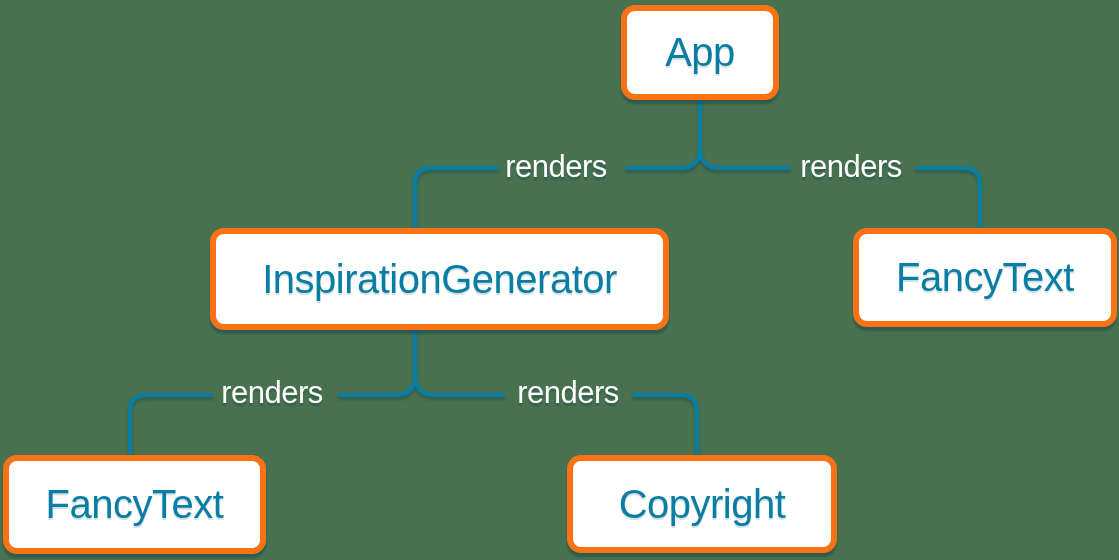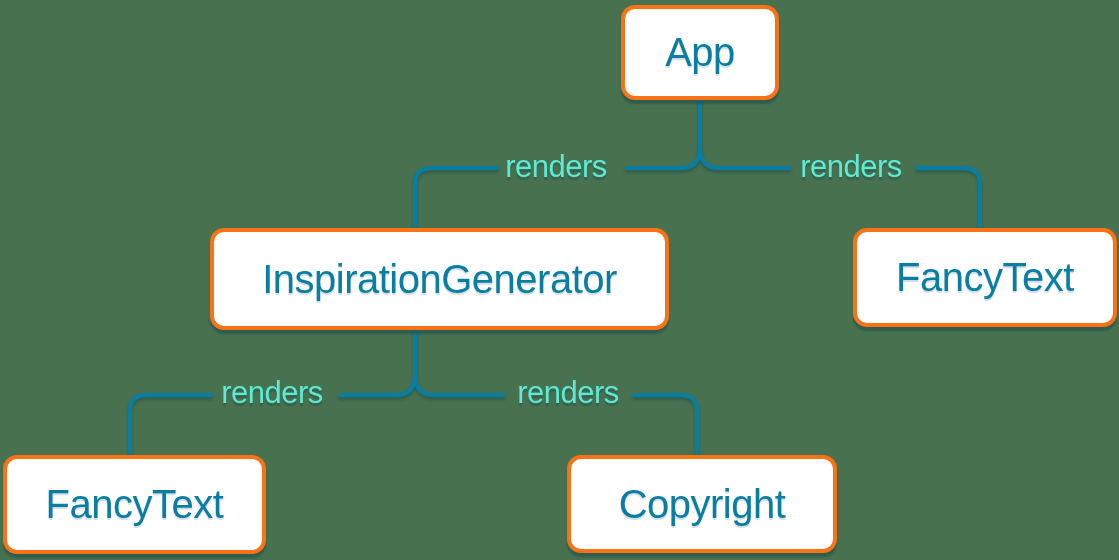--- a/index.html
+++ b/index.html
@@ -24,32 +24,32 @@
   }
   .edges-layer path {
     fill: none;
     stroke: #087ea4;
     stroke-width: 4;
     stroke-linecap: round;
   }
   .edge-label {
     position: absolute;
     transform: translate(-50%, -50%);
-    color: #5eead4;
+    color: #ffffff;
     font-size: 31px;
     font-weight: 500;
     letter-spacing: -0.5px;
     white-space: nowrap;
     text-shadow: 0 3px 1px rgba(13, 62, 78, 0.30);
   }
   .node {
     position: absolute;
     box-sizing: border-box;
     background: #ffffff;
-    border: 4px solid #f97316;
+    border: 6px solid #f97316;
     border-radius: 14px;
     box-shadow: 0 4px 2px rgba(13, 62, 78, 0.40);
     display: flex;
     align-items: center;
     justify-content: center;
   }
   .node-label {
     color: #087ea4;
     font-size: 40px;
     font-weight: 500;

